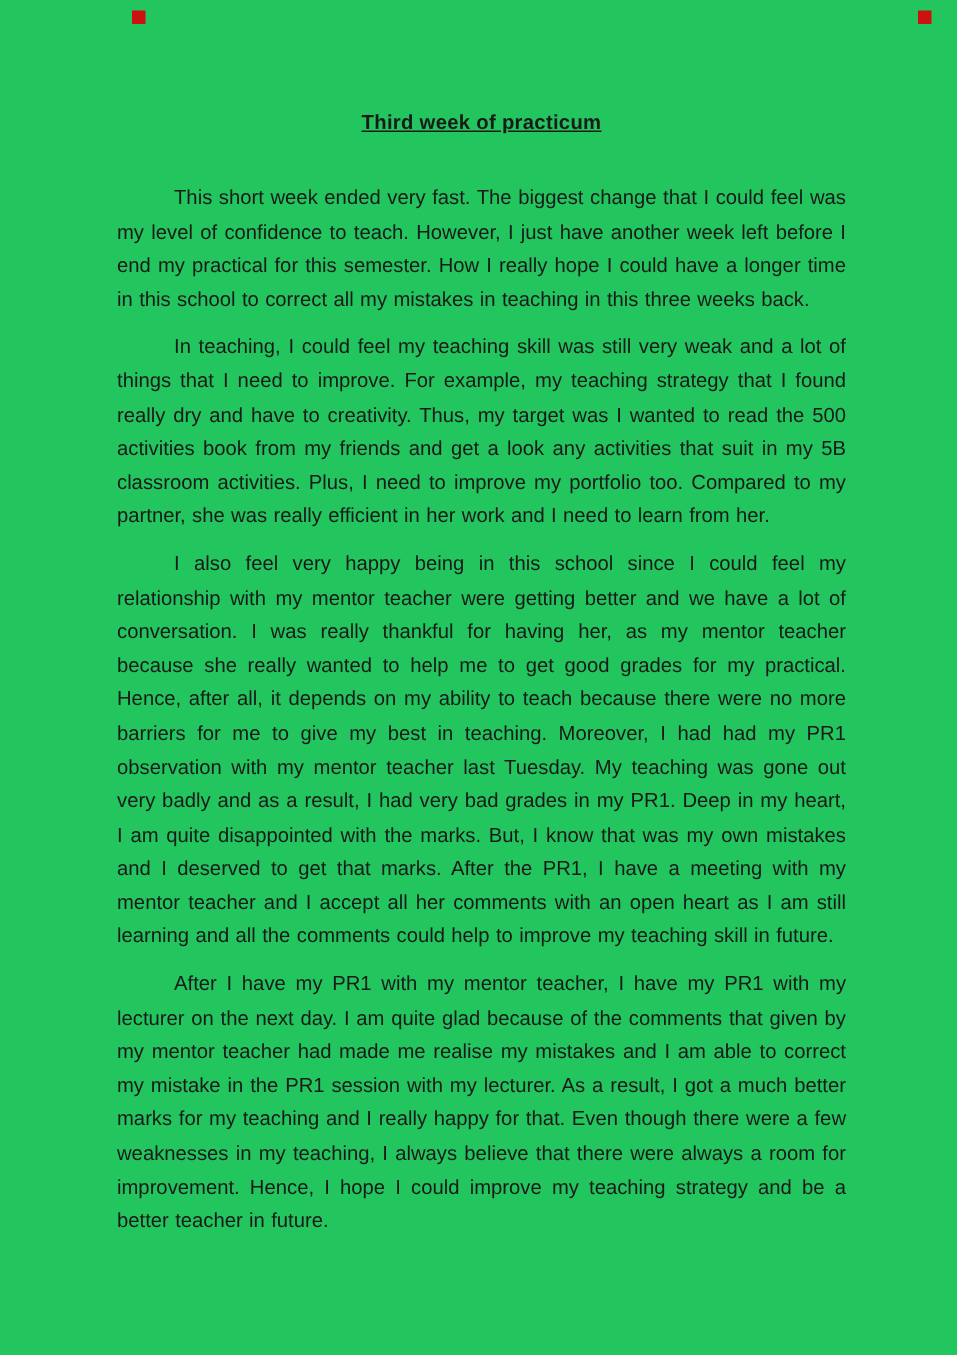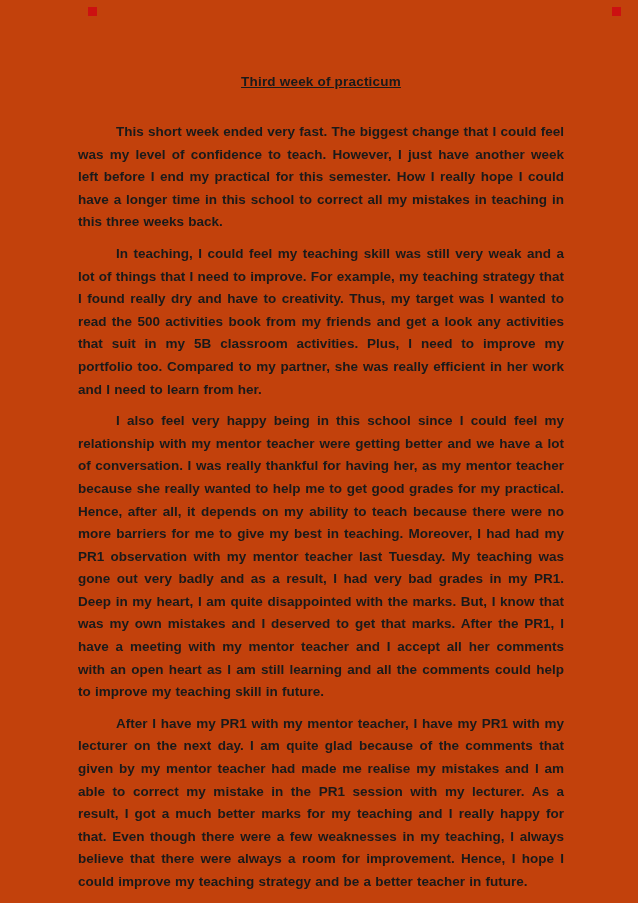--- a/index.html
+++ b/index.html
@@ -14,21 +14,21 @@
     font-family: "Liberation Sans", sans-serif;
     color: #1a1a1a;
     overflow: hidden;
   }
   .page {
     position: absolute;
     top: 0;
     left: 0;
     width: 638px;
     height: 903px;
-    background: #c2410c;
+    background: #22c55e;
   }
   .red-mark {
     position: absolute;
     top: 7px;
     width: 9px;
     height: 9px;
     background: #cc1111;
   }
   .red-mark.left  { left: 88px; }
   .red-mark.right { left: 612px; }
@@ -46,21 +46,20 @@
     margin: 0 0 32px 0;
     letter-spacing: 0.2px;
   }
   p.doc-paragraph {
     font-size: 13.5px;
     line-height: 22.6px;
     text-align: justify;
     text-indent: 38px;
     margin: 0 0 9px 0;
     word-spacing: 0.5px;
-    font-weight: bold;
   }
 </style>
 </head>
 <body>
 
 <div class="page">
 
   <span class="red-mark left"></span>
 
   <span class="red-mark right"></span>

